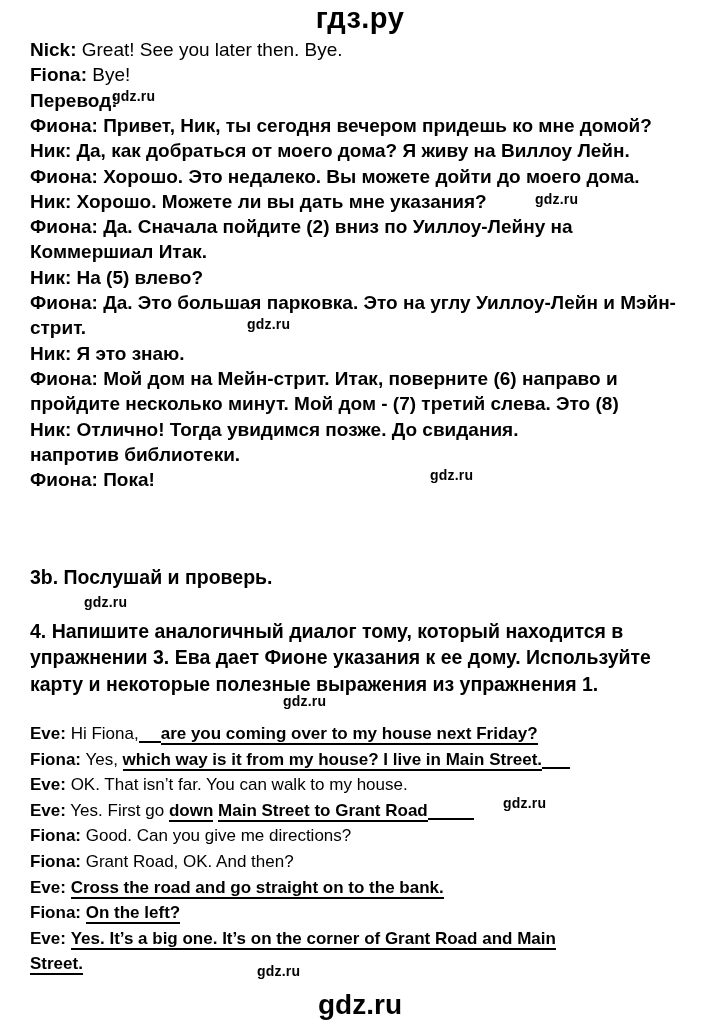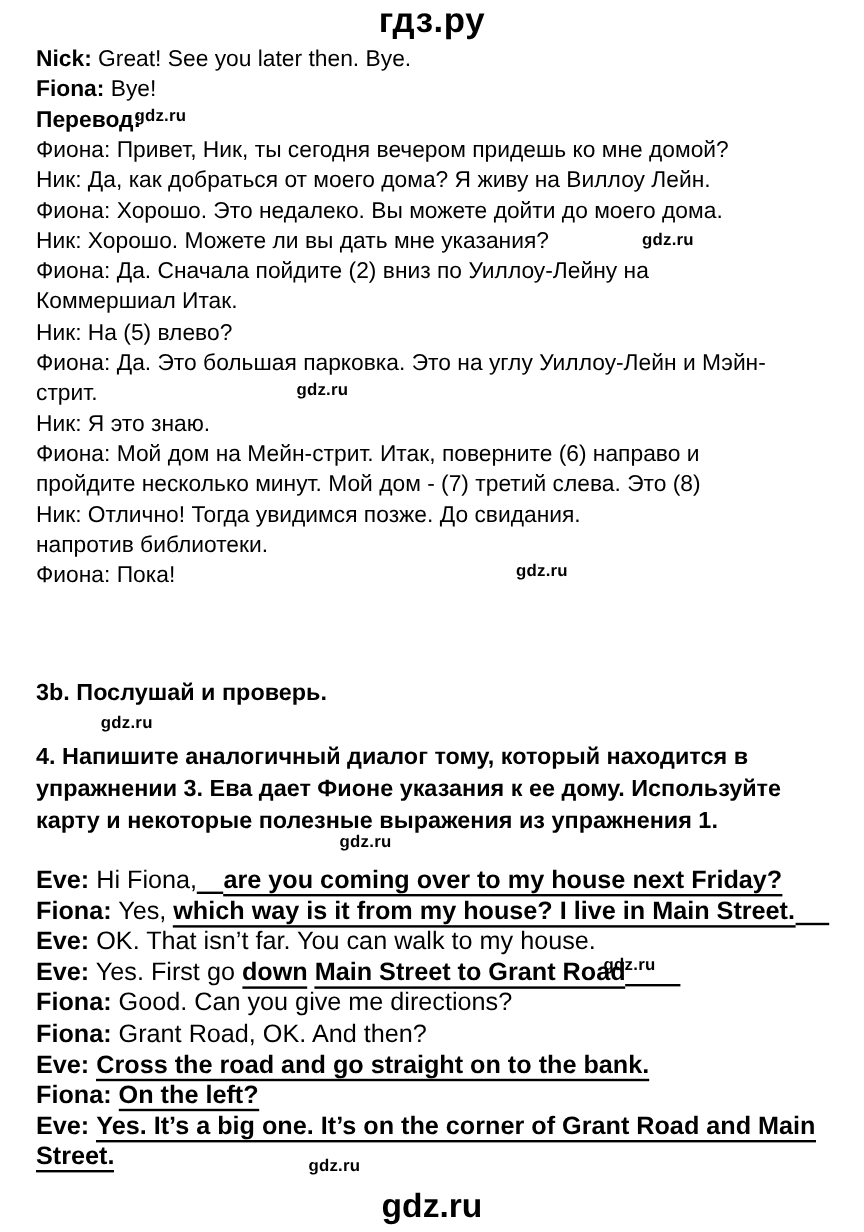--- a/index.html
+++ b/index.html
@@ -9,24 +9,24 @@
   }
   .b { font-weight:700;margin-top:23px; }
   .u { border-bottom:2px solid #000; }
   .gap { display:inline-block; height:1em; vertical-align:text-bottom; }
   .site-title {
     position:absolute; top:2px; left:0; width:100%; text-align:center;
     font-size:29px; font-weight:700; letter-spacing:0.5px;
   }
   .block { position:absolute; left:30px; white-space:nowrap; }
   .intro   { top:37px;  font-size:19px; line-height:25.3px; }
-  .transl  { top:113px; font-size:19px; line-height:25.3px; }
+  .transl  { top:113px; font-size:19px; line-height:25.3px;font-weight:bold; }
   .sec3b   { top:566px; font-size:19.5px; font-weight:700; }
   .task4   { top:618px; font-size:19.5px; font-weight:700; line-height:26.3px; }
-  .dialog  { top:721px; font-size:21px; line-height:25.6px; }
+  .dialog  { top:721px; font-size:17px; line-height:25.6px; }
   .wm { position:absolute; font-size:14px; font-weight:700; letter-spacing:0.2px; }
   .wm-a{left:112px;top:88px}  .wm-b{left:535px;top:191px}
   .wm-c{left:247px;top:316px} .wm-d{left:430px;top:467px}
   .wm-e{left:84px;top:594px}  .wm-f{left:283px;top:693px}
   .wm-g{left:503px;top:795px} .wm-h{left:257px;top:963px}
   .footer-logo {
     position:absolute; top:989px; left:0; width:100%; text-align:center;
     font-size:28px; font-weight:700;
   }
 </style>

